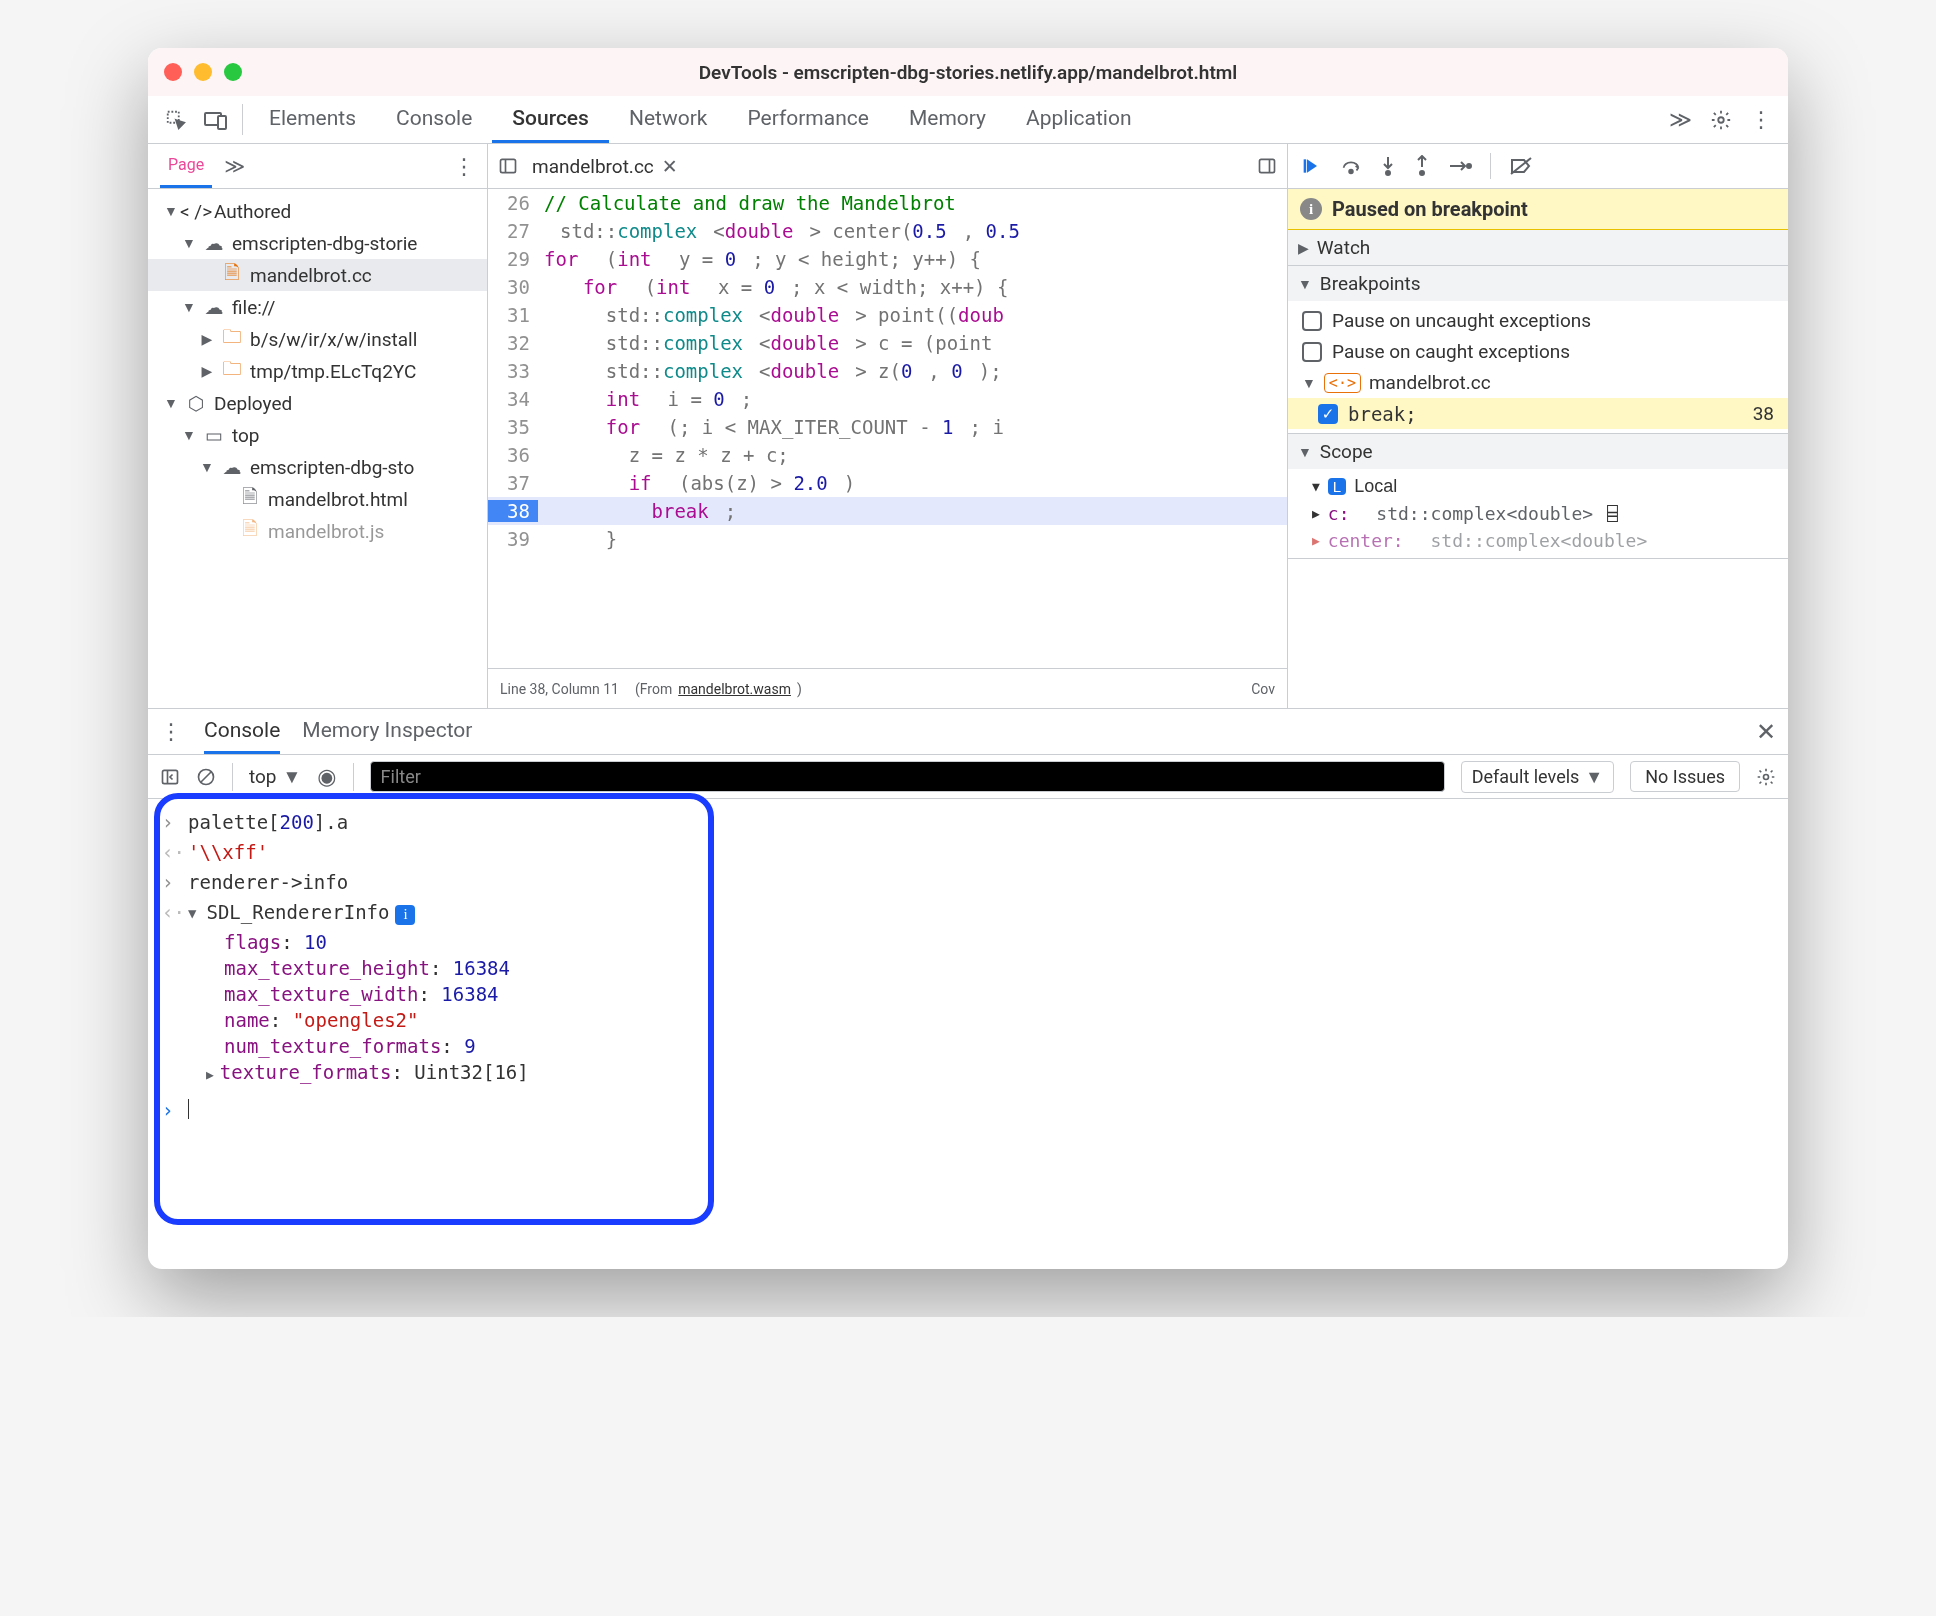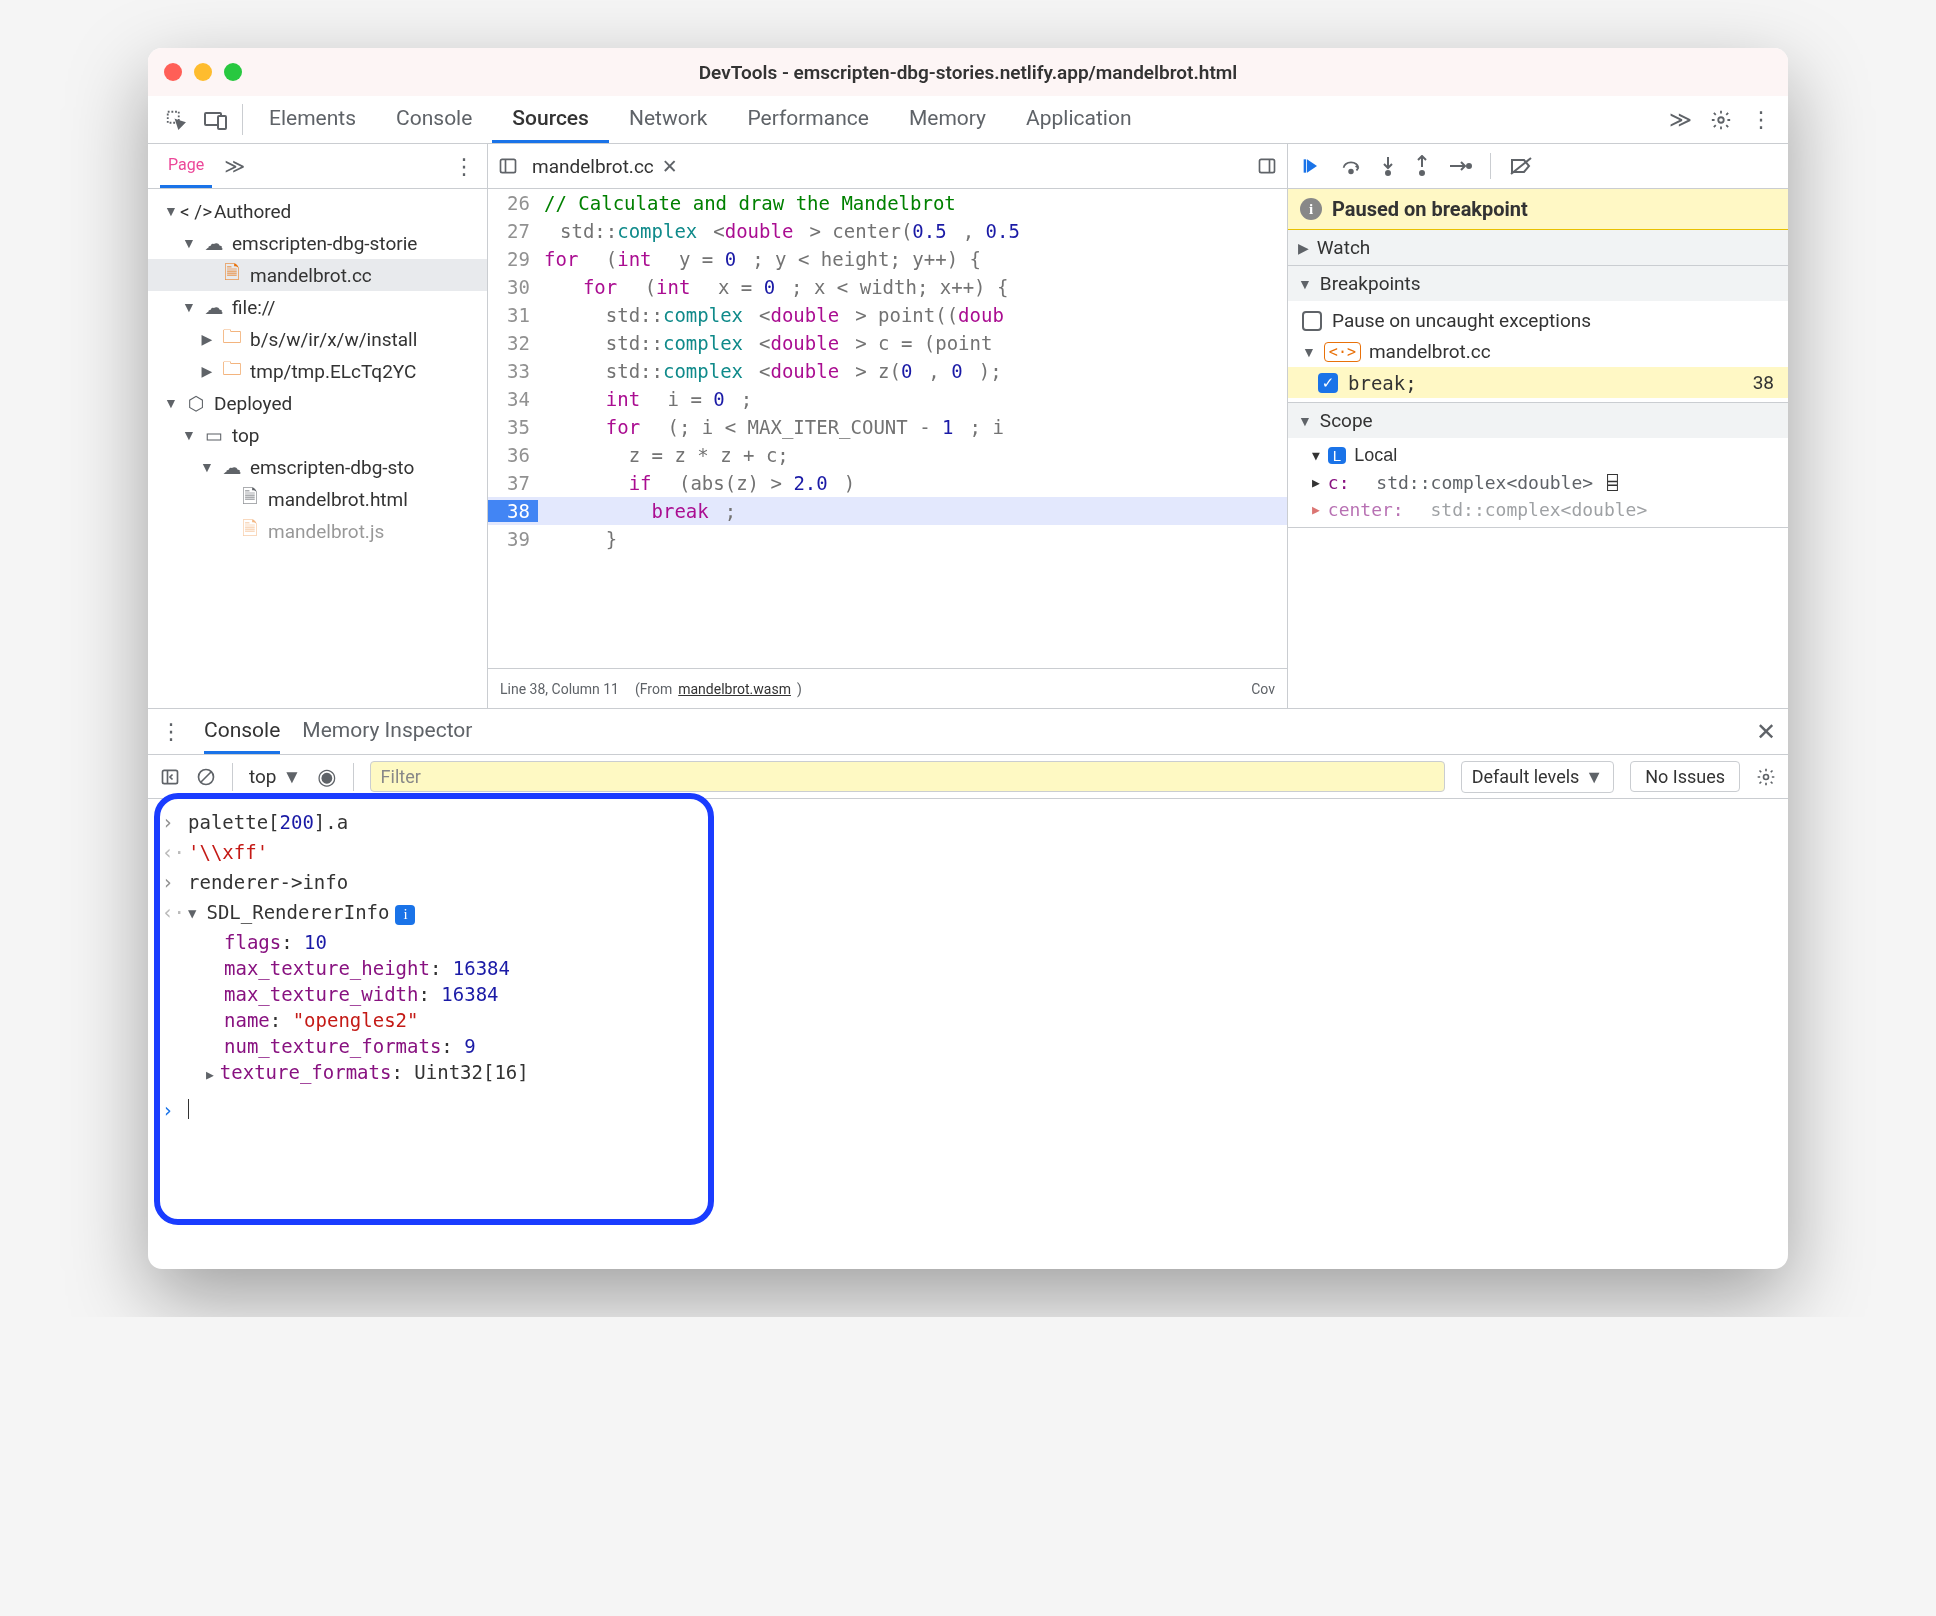--- a/index.html
+++ b/index.html
@@ -160,21 +160,21 @@
   }
   .drawer-tabs { height:46px; display:flex; align-items:center; padding:0 12px; border-bottom:1px solid var(--border); gap:22px;}
   .drawer-tabs .dtab { font-size:21px; color:var(--muted); height:100%; display:flex; align-items:center; border-bottom:3px solid transparent;}
   .drawer-tabs .dtab.active { color:#333; border-bottom-color:var(--tab-active);}
   .drawer-tabs .kebab{color:#5f6368;font-size:22px;}
   .drawer-tabs .close { margin-left:auto; color:#5f6368; font-size:24px; cursor:pointer;}
   .console-toolbar { height:44px; display:flex; align-items:center; gap:16px; padding:0 12px; border-bottom:1px solid var(--border);}
   .console-toolbar .ctx { display:flex; align-items:center; gap:6px; font-size:19px;}
   .console-toolbar .eye { color:#5f6368; font-size:22px;}
   .console-toolbar .vline { width:1px; height:28px; background:var(--border);}
-  .filter-box { flex:1; border:1px solid var(--border); border-radius:4px; padding:4px 10px; color:#888; font-size:18px; background:#fef9c3;}
+  .filter-box { flex:1; border:1px solid var(--border); border-radius:4px; padding:4px 10px; color:#888; font-size:18px; background:#000000;}
   .levels { border:1px solid var(--border); border-radius:4px; padding:4px 10px; font-size:18px; display:flex; align-items:center; gap:6px;}
   .noissues { border:1px solid var(--border); border-radius:4px; padding:4px 14px; font-size:18px;}
   
   .console-body { flex:1; position:relative; font-family:"SF Mono",Menlo,Consolas,monospace; font-size:19px; padding:8px 0;}
   .con-line { display:flex; padding:4px 14px; gap:10px; align-items:flex-start;}
   .con-line .gly { width:16px; color:#919191; }
   .con-prop { padding:2px 0 2px 76px;}
   .con-prop .k{color:var(--purple);} .con-prop .v{color:var(--blue);} .con-prop .s{color:var(--red);}
   .info-badge { display:inline-flex; width:20px;height:20px; background:#1a73e8; color:#fff; border-radius:4px; align-items:center;justify-content:center; font-family:serif; font-size:15px; margin-left:6px;}
   .annot { position:absolute; border:6px solid #1a3cff; border-radius:24px; pointer-events:none;}
@@ -396,20 +396,24 @@
       <div class="section">
         <div class="section-hd">
             <span class="tw">▼</span>
             <span>Breakpoints</span>
           </div>
         <div class="section-body">
           <div class="chk-row">
               <span class="chk"></span>
               <span>Pause on uncaught exceptions</span>
             </div>
+          <div class="chk-row">
+              <span class="chk"></span>
+              <span>Pause on caught exceptions</span>
+            </div>
           <div class="bp-file">
               <span class="tw" style="font-size:14px;color:#5f6368;">▼</span>
               <span class="badge">&lt;·&gt;</span>
               <span>mandelbrot.cc</span>
             </div>
           <div class="bp-line">
               <span class="chk checked">✓</span>
               <span style="margin-left:10px;font-family:'SF Mono',Menlo,monospace;">break;</span>
               <span class="num">38</span>
             </div>

